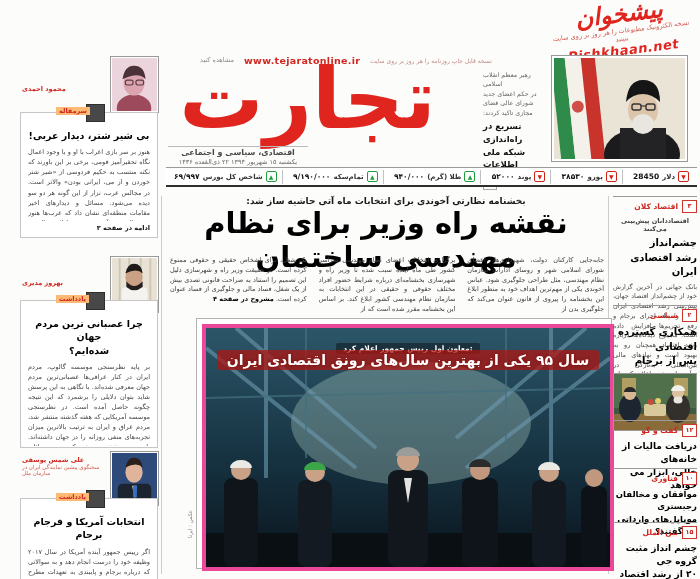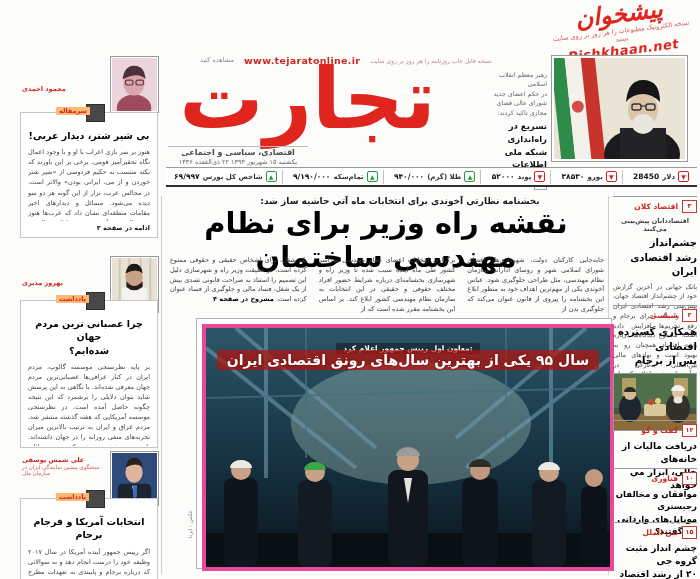--- a/index.html
+++ b/index.html
@@ -29,21 +29,21 @@
   
   .logo{left:165px;top:52px;width:285px;height:95px;color:#e0241e;
     font-size:84px;font-weight:bold;line-height:95px;text-align:center;
     text-shadow:0 0 1px #fff;}
   .mh-info{left:168px;top:146px;width:140px;text-align:center;}
   .mh-sub{font-size:8px;font-weight:bold;color:#4a4a4a;border-top:1px solid #bbb;padding-top:1px;}
   .mh-line{font-size:6.5px;color:#6a6a6a;margin-top:1px;}
   .mh-en{font-size:6.5px;letter-spacing:1px;color:#b5231f;margin-top:1px;}
 
   
-  .leader-text{left:483px;top:70px;width:64px;text-align:right;}
+  .leader-text{left:483px;top:70px;width:64px;text-align:left;}
   .leader-kicker{font-size:6.3px;color:#666;line-height:1.5;}
   .leader-title{font-size:8.5px;font-weight:bold;color:#111;line-height:1.5;margin-top:3px;}
   .leader-page{display:inline-block;margin-top:5px;font-size:6.5px;color:#555;
     border:1px solid #aaa;padding:0 4px;line-height:9px;}
   .leader-photo{left:551px;top:55px;width:137px;height:107px;background:#fff;
     border:1px solid #999;padding:2px;box-sizing:border-box;}
   .leader-photo svg{display:block;width:100%;height:100%;}
 
   
   .ticker{left:166px;top:167px;width:531px;height:20px;
@@ -55,21 +55,21 @@
   .tk-label{font-size:7px;font-weight:bold;color:#333;white-space:nowrap;}
   .tk-value{font-size:7.5px;font-weight:bold;color:#111;white-space:nowrap;}
   .t-ico{width:9px;height:9px;border-radius:2px;font-size:6px;line-height:9px;text-align:center;border:1px solid currentColor;}
   .t-up{color:#1f9d3a;}  .t-up::before{content:"▲";}
   .t-down{color:#d02318;} .t-down::before{content:"▼";}
 
   
   .vline{width:1px;background:#cfcdc9;}
 
   
-  .kicker{left:180px;top:196px;width:440px;text-align:center;font-size:9px;font-weight:bold;color:#1a1a1a;}
+  .kicker{left:166px;top:196px;width:440px;text-align:center;font-size:9px;font-weight:bold;color:#1a1a1a;}
   .headline{left:163px;top:206px;width:446px;text-align:center;font-size:29px;
     font-weight:800;color:#000;letter-spacing:-.5px;}
   .cols{left:170px;top:256px;width:434px;height:62px;display:flex;direction:rtl;gap:12px;}
   .col{flex:1;font-size:6.5px;line-height:1.5;color:#3c3c3c;text-align:justify;overflow:hidden;}
   .col b{color:#000;}
 
   
   .photobox{left:196px;top:318px;width:416px;height:251px;background:#fff;
     border:1px solid #b3b3b3;padding:5px;box-sizing:border-box;}
   .photo-inner{position:relative;width:100%;height:100%;border:4px solid #ec4899;overflow:hidden;background:#12222c;}

